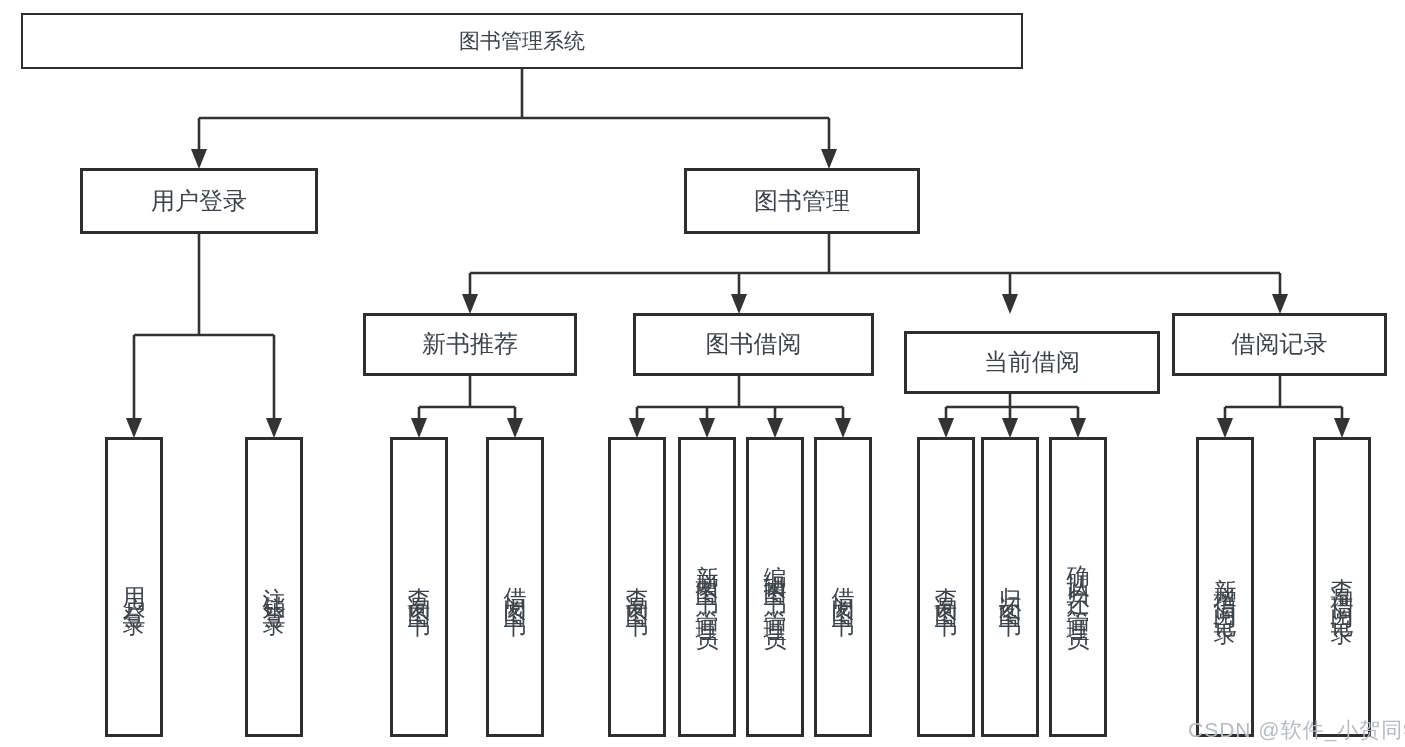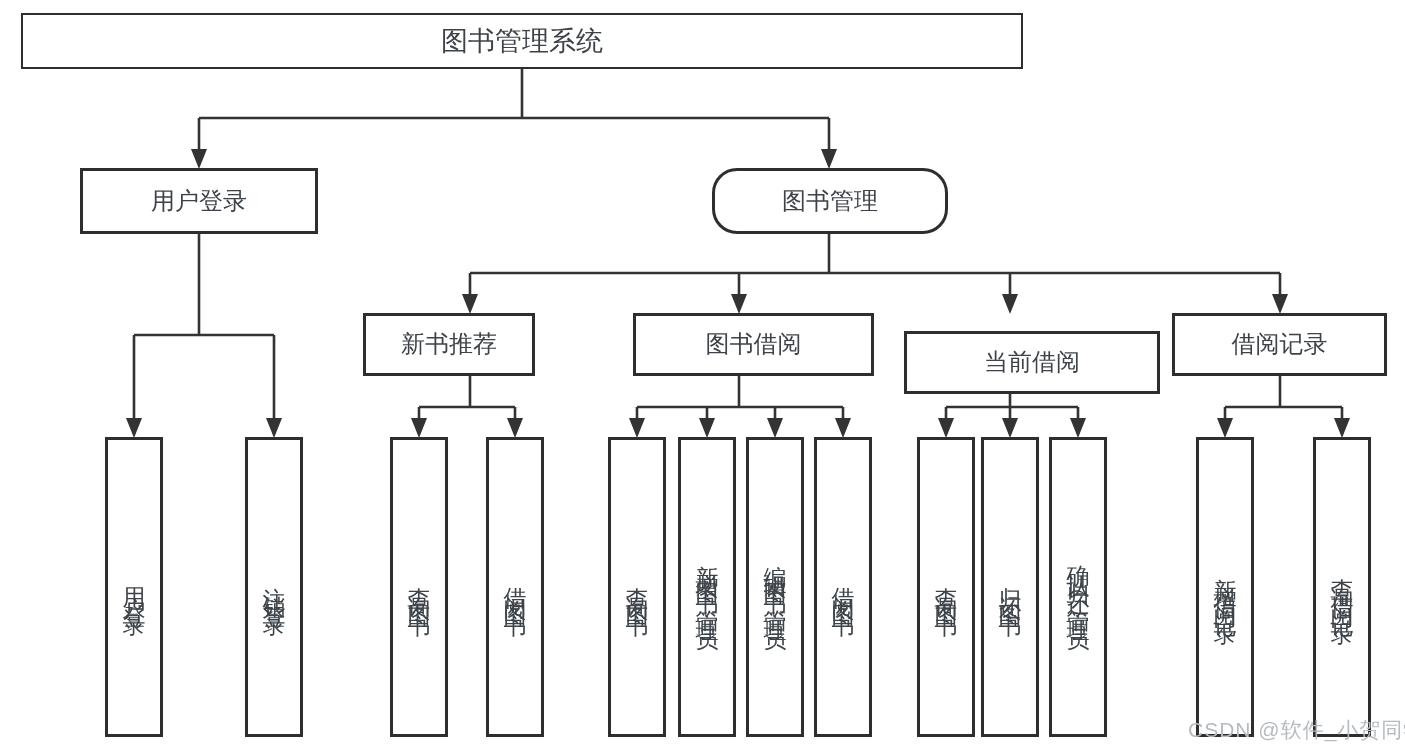--- a/index.html
+++ b/index.html
@@ -36,27 +36,27 @@
     align-items: center;
     justify-content: center;
     text-align: center;
     color: var(--text);
     line-height: 1.2;
   }
   .root-box {
     left: 21px; top: 13px;
     width: 1002px; height: 56px;
     border-width: 2px;
-    font-size: 27px;
+    font-size: 21px;
   }
   .l2 { top: 168px; height: 66px; font-size: 24px; }
   .l2.user-login { left: 80px;  width: 238px; }
-  .l2.book-mgmt  { left: 712px; width: 236px; border-radius: 25px; }
+  .l2.book-mgmt  { left: 684px; width: 236px; }
   .l3 { top: 313px; height: 63px; font-size: 24px; }
-  .l3.n1 { left: 363px;  width: 172px; }
+  .l3.n1 { left: 363px;  width: 214px; }
   .l3.n2 { left: 633px;  width: 241px; }
   .l3.n3 { left: 904px;  width: 256px; margin-top: 18px; }
   .l3.n4 { left: 1172px; width: 215px; }
   .leaf {
     top: 437px;
     width: 58px; height: 300px;
     font-size: 23px;
   }
   .leaf span {
     writing-mode: vertical-rl;

